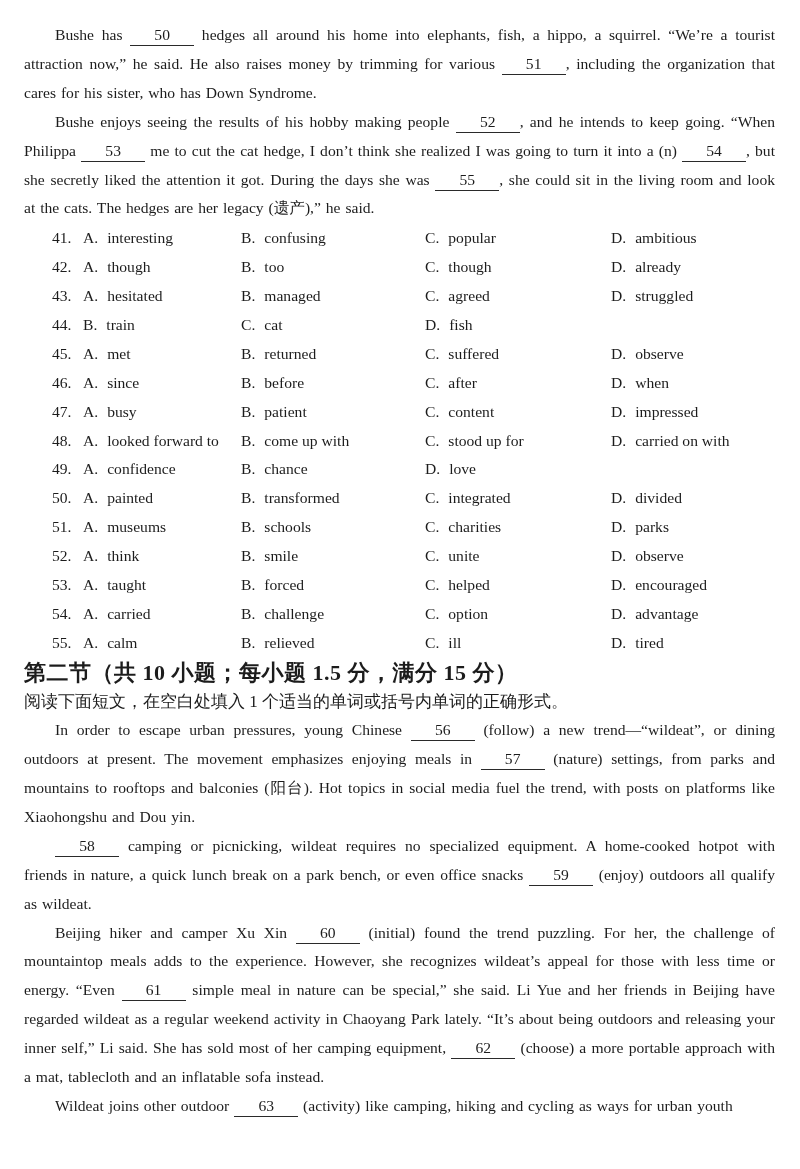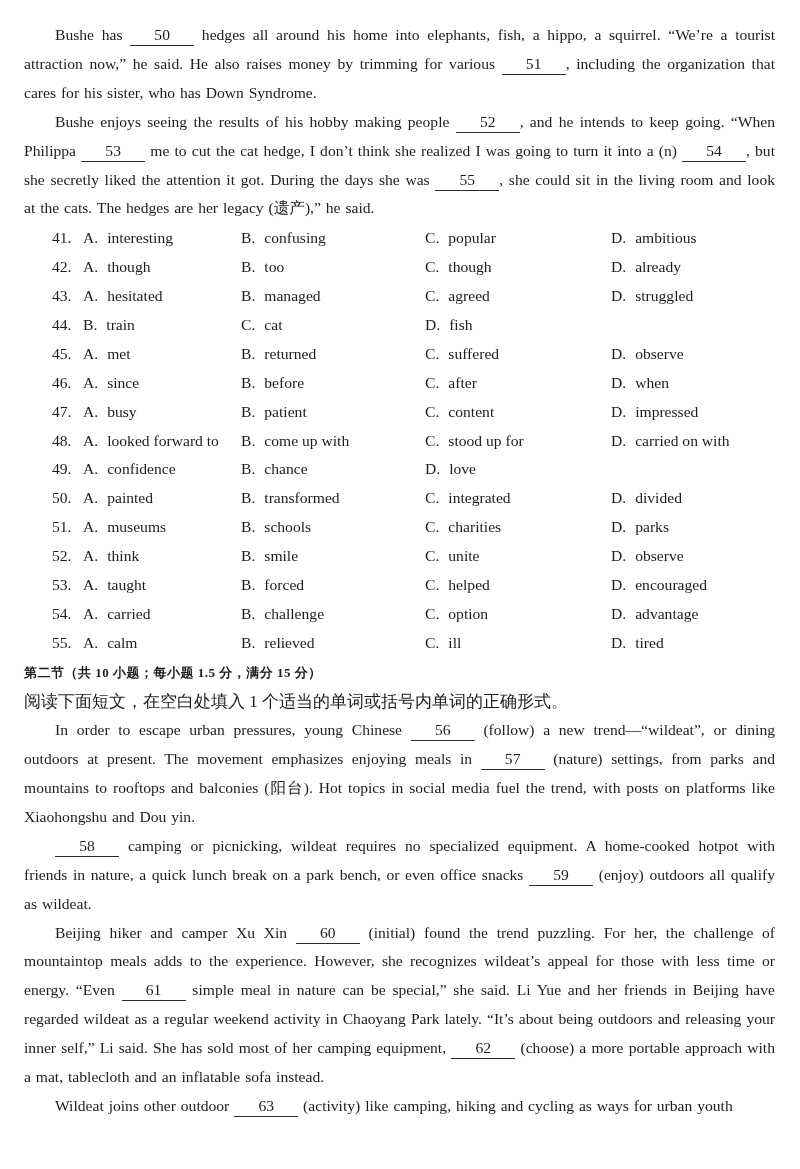--- a/index.html
+++ b/index.html
@@ -35,21 +35,21 @@
     display: grid;
     grid-template-columns: 31px 158px 184px 186px 1fr;
     height: 28.9px;
     align-items: center;
     white-space: nowrap;
   }
   .mc-num { display: inline-block; }
   .mc-letter { margin-right: 9px; }
   .sec-header {
     font-weight: bold;
-    font-size: 13px;
+    font-size: 22px;
     line-height: 30px;
     letter-spacing: 0.5px;
   }
   .sec-instruction {
     font-size: 17px;
     line-height: 28.5px;
   }
 </style>
 </head>
 <body>

